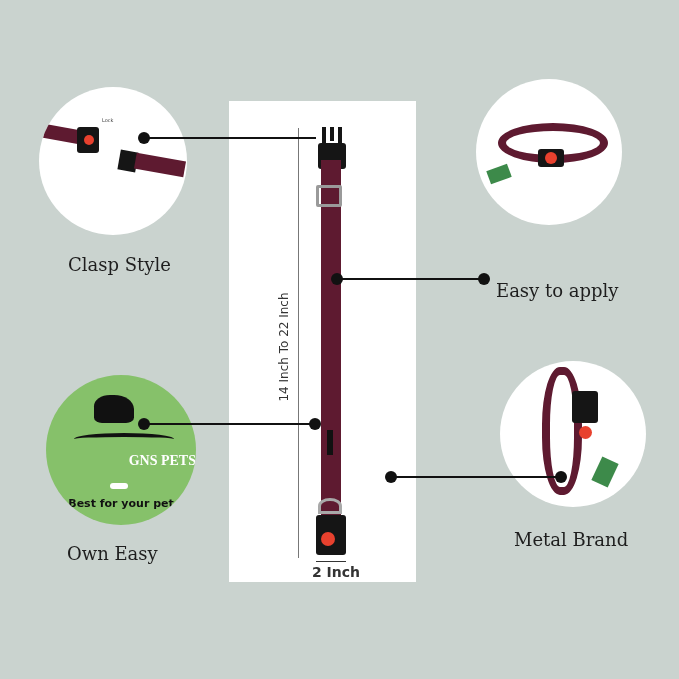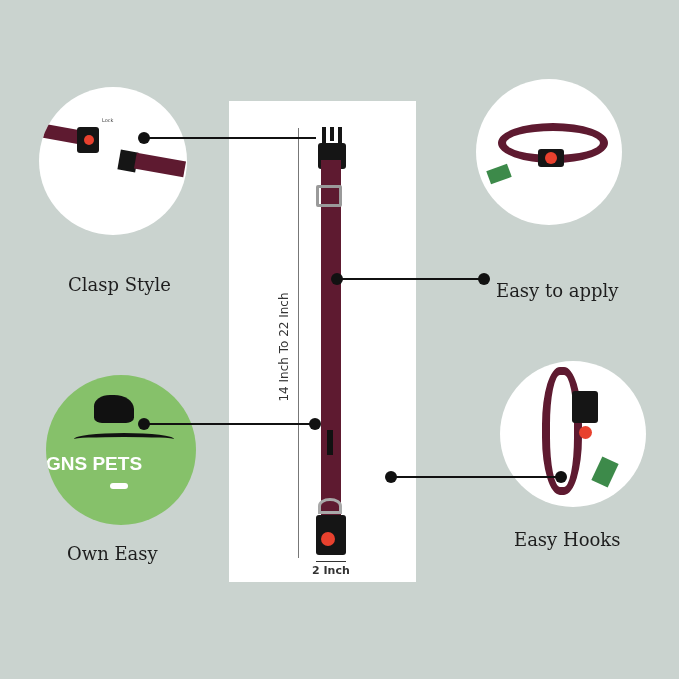--- a/index.html
+++ b/index.html
@@ -4,21 +4,21 @@
 <style>
   html,body{margin:0;padding:0;}
   body{width:679px;height:679px;background:#cad3cf;position:relative;overflow:hidden;font-family:"DejaVu Serif",serif;}
   .abs{position:absolute;}
   .panel{left:229px;top:101px;width:187px;height:481px;background:#ffffff;}
   .circle{border-radius:50%;background:#ffffff;overflow:hidden;}
   .label{font-family:"DejaVu Serif",serif;font-size:18px;color:#1e1e1e;white-space:nowrap;}
   .line{height:2px;background:#111;}
   .dot{width:12px;height:12px;border-radius:50%;background:#111;}
   .strap{background:#5e1a30;}
-  .dim-text{font-family:"DejaVu Sans",sans-serif;font-size:11px;color:#333;white-space:nowrap;}
+  .dim-text{font-family:"DejaVu Sans",sans-serif;font-size:14px;color:#333;white-space:nowrap;}
 </style>
 </head>
 <body>
 
 <div class="abs panel"></div>
 
 <div class="abs" style="left:298px;top:128px;width:1px;height:430px;background:#777;"></div>
 <div class="abs dim-text" style="left:214px;top:340px;transform:rotate(-90deg);transform-origin:center;width:140px;text-align:center;font-size:12px;">14 Inch To 22 Inch</div>
 
 <div class="abs" style="left:318px;top:127px;width:28px;height:42px;">
@@ -38,48 +38,49 @@
 <div class="abs dim-text" style="left:312px;top:564px;font-weight:bold;">2 Inch</div>
 
 <div class="abs circle" style="left:39px;top:87px;width:148px;height:148px;">
   <div style="position:absolute;left:5px;top:40px;width:35px;height:14px;background:#5e1a30;transform:rotate(10deg);"></div>
   <div style="position:absolute;left:38px;top:40px;width:22px;height:26px;background:#151515;border-radius:3px;"></div>
   <div style="position:absolute;left:45px;top:48px;width:10px;height:10px;border-radius:50%;background:#e8412e;"></div>
   <div style="position:absolute;left:80px;top:64px;width:18px;height:20px;background:#151515;transform:rotate(10deg);"></div>
   <div style="position:absolute;left:96px;top:70px;width:50px;height:16px;background:#5e1a30;transform:rotate(10deg);"></div>
   <div style="position:absolute;left:63px;top:30px;font-family:'DejaVu Sans',sans-serif;font-size:5px;color:#444;">Lock</div>
 </div>
-<div class="abs label" style="left:68px;top:254px;margin-top:20px;">Clasp Style</div>
+<div class="abs label" style="left:68px;top:254px;">Clasp Style</div>
 <div class="abs dot" style="left:138px;top:132px;"></div>
 <div class="abs line" style="left:144px;top:137px;width:172px;"></div>
 
 <div class="abs circle" style="left:476px;top:79px;width:146px;height:146px;">
   <div style="position:absolute;left:22px;top:44px;width:110px;height:40px;border:8px solid #5e1a30;border-radius:50%;box-sizing:border-box;"></div>
   <div style="position:absolute;left:62px;top:70px;width:26px;height:18px;background:#151515;border-radius:3px;"></div>
   <div style="position:absolute;left:69px;top:73px;width:12px;height:12px;border-radius:50%;background:#e8412e;"></div>
   <div style="position:absolute;left:12px;top:88px;width:22px;height:14px;background:#3d8a4a;transform:rotate(-20deg);"></div>
 </div>
 <div class="abs dot" style="left:331px;top:273px;"></div>
 <div class="abs line" style="left:337px;top:278px;width:147px;"></div>
 <div class="abs dot" style="left:478px;top:273px;"></div>
 <div class="abs label" style="left:496px;top:268px;margin-top:12px;">Easy to apply</div>
 
 <div class="abs circle" style="left:46px;top:375px;width:150px;height:150px;background:#86c16a;">
   <div style="position:absolute;left:48px;top:20px;width:40px;height:28px;background:#111;border-radius:40% 50% 20% 20%;"></div>
   <div style="position:absolute;left:28px;top:58px;width:100px;height:8px;border-top:4px solid #111;border-radius:50% 50% 0 0;"></div>
-  <div style="position:absolute;left:0;top:78px;width:150px;text-align:left;font-family:Liberation Sans, sans-serif;font-weight:bold;font-size:19px;color:#fff;">GNS PETS</div>
+  <div style="position:absolute;left:0;top:78px;width:150px;text-align:right;font-family:Liberation Serif, serif;font-weight:bold;font-size:14px;color:#fff;">GNS PETS</div>
   <div style="position:absolute;left:64px;top:108px;width:18px;height:6px;background:#fff;border-radius:3px;"></div>
+  <div style="position:absolute;left:0;top:122px;width:150px;text-align:center;font-family:'DejaVu Sans',sans-serif;font-weight:bold;font-size:11px;color:#111;">Best for your pet</div>
 </div>
 <div class="abs label" style="left:67px;top:543px;">Own Easy</div>
 <div class="abs dot" style="left:138px;top:418px;"></div>
 <div class="abs line" style="left:144px;top:423px;width:168px;"></div>
 <div class="abs dot" style="left:309px;top:418px;"></div>
 
 <div class="abs circle" style="left:500px;top:361px;width:146px;height:146px;">
   <div style="position:absolute;left:42px;top:6px;width:40px;height:128px;border:8px solid #5e1a30;border-radius:45%;box-sizing:border-box;"></div>
   <div style="position:absolute;left:72px;top:30px;width:26px;height:32px;background:#151515;border-radius:3px;"></div>
   <div style="position:absolute;left:79px;top:65px;width:13px;height:13px;border-radius:50%;background:#e8412e;"></div>
   <div style="position:absolute;left:96px;top:98px;width:18px;height:26px;background:#3d8a4a;transform:rotate(25deg);"></div>
 </div>
 <div class="abs dot" style="left:385px;top:471px;"></div>
 <div class="abs line" style="left:391px;top:476px;width:170px;"></div>
 <div class="abs dot" style="left:555px;top:471px;"></div>
-<div class="abs label" style="left:514px;top:529px;">Easy Hooks</div>
+<div class="abs label" style="left:514px;top:529px;">Metal Brand</div>
 
 </body></html>

